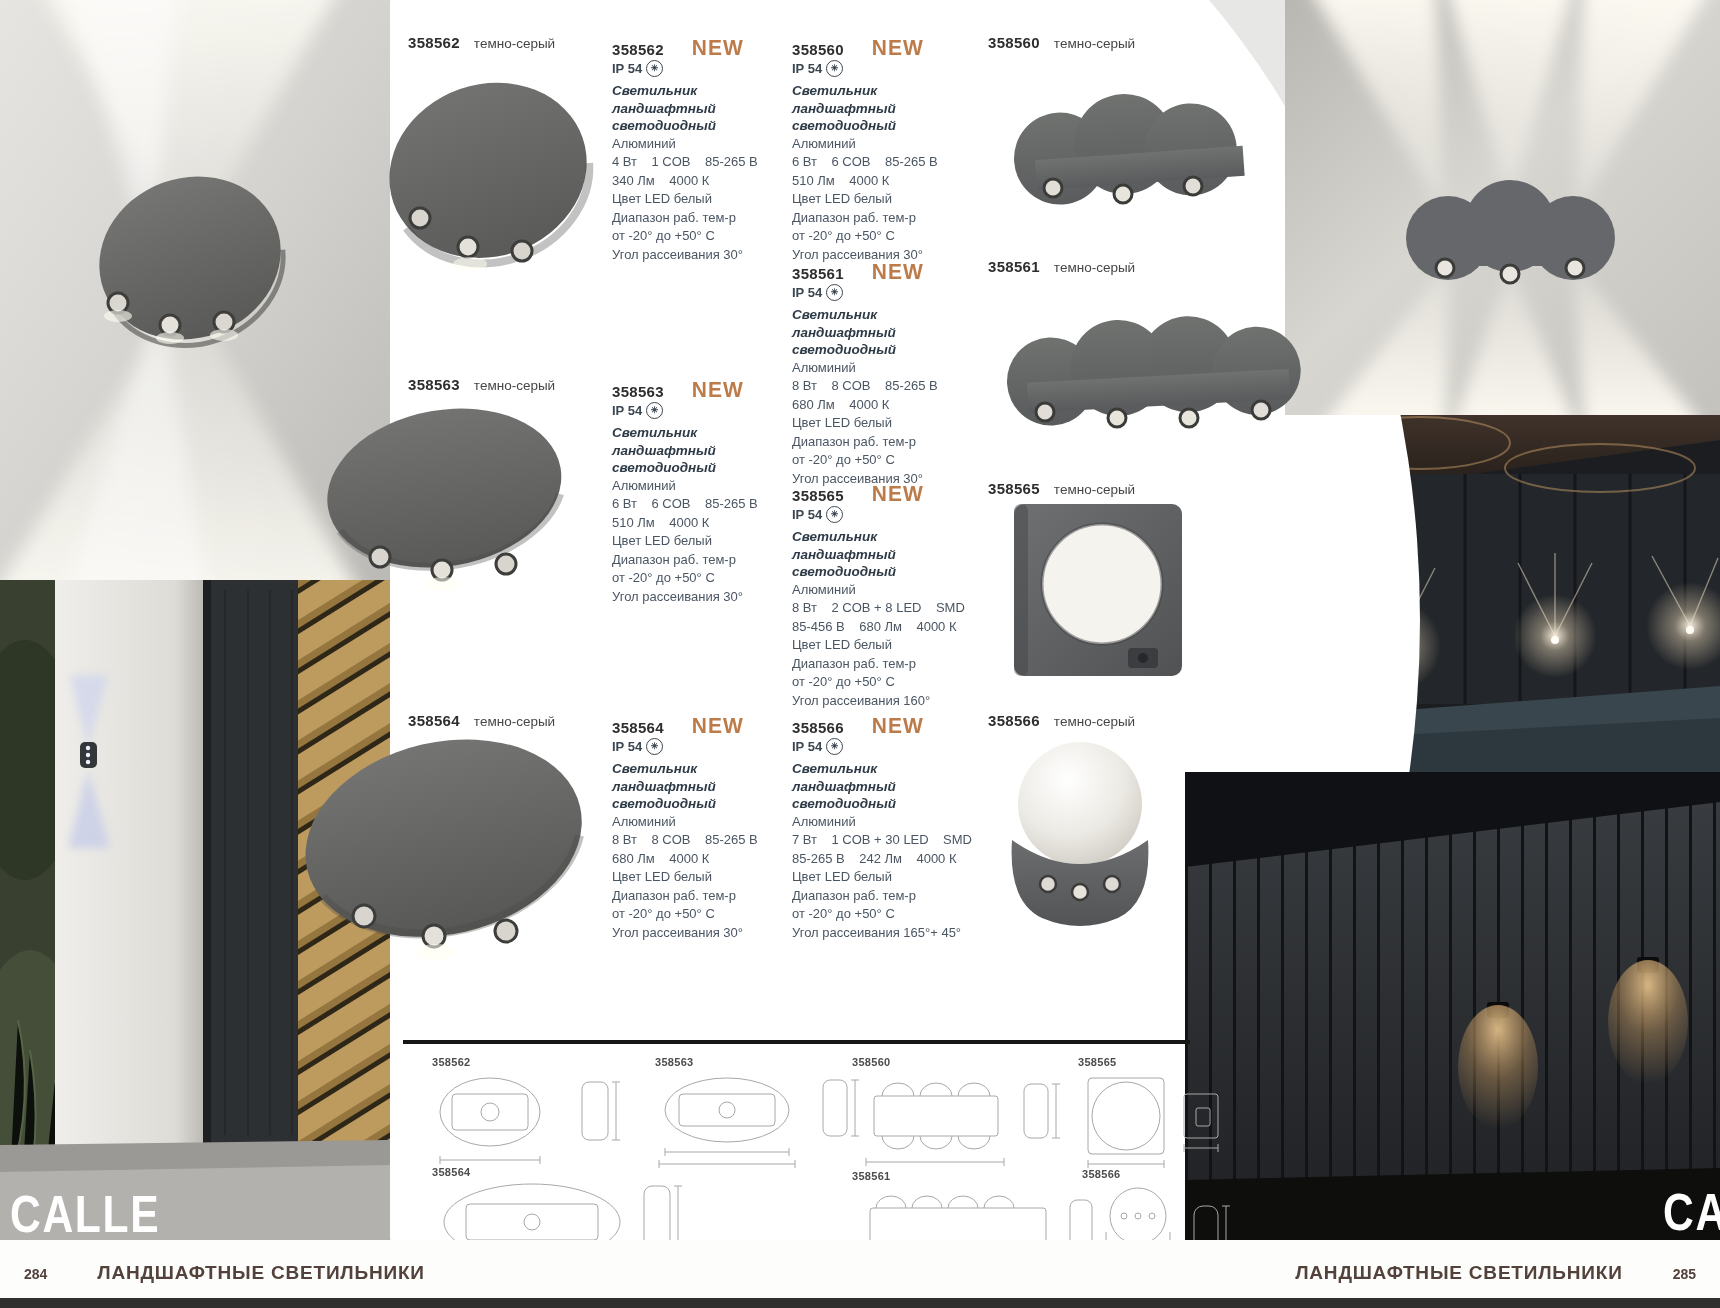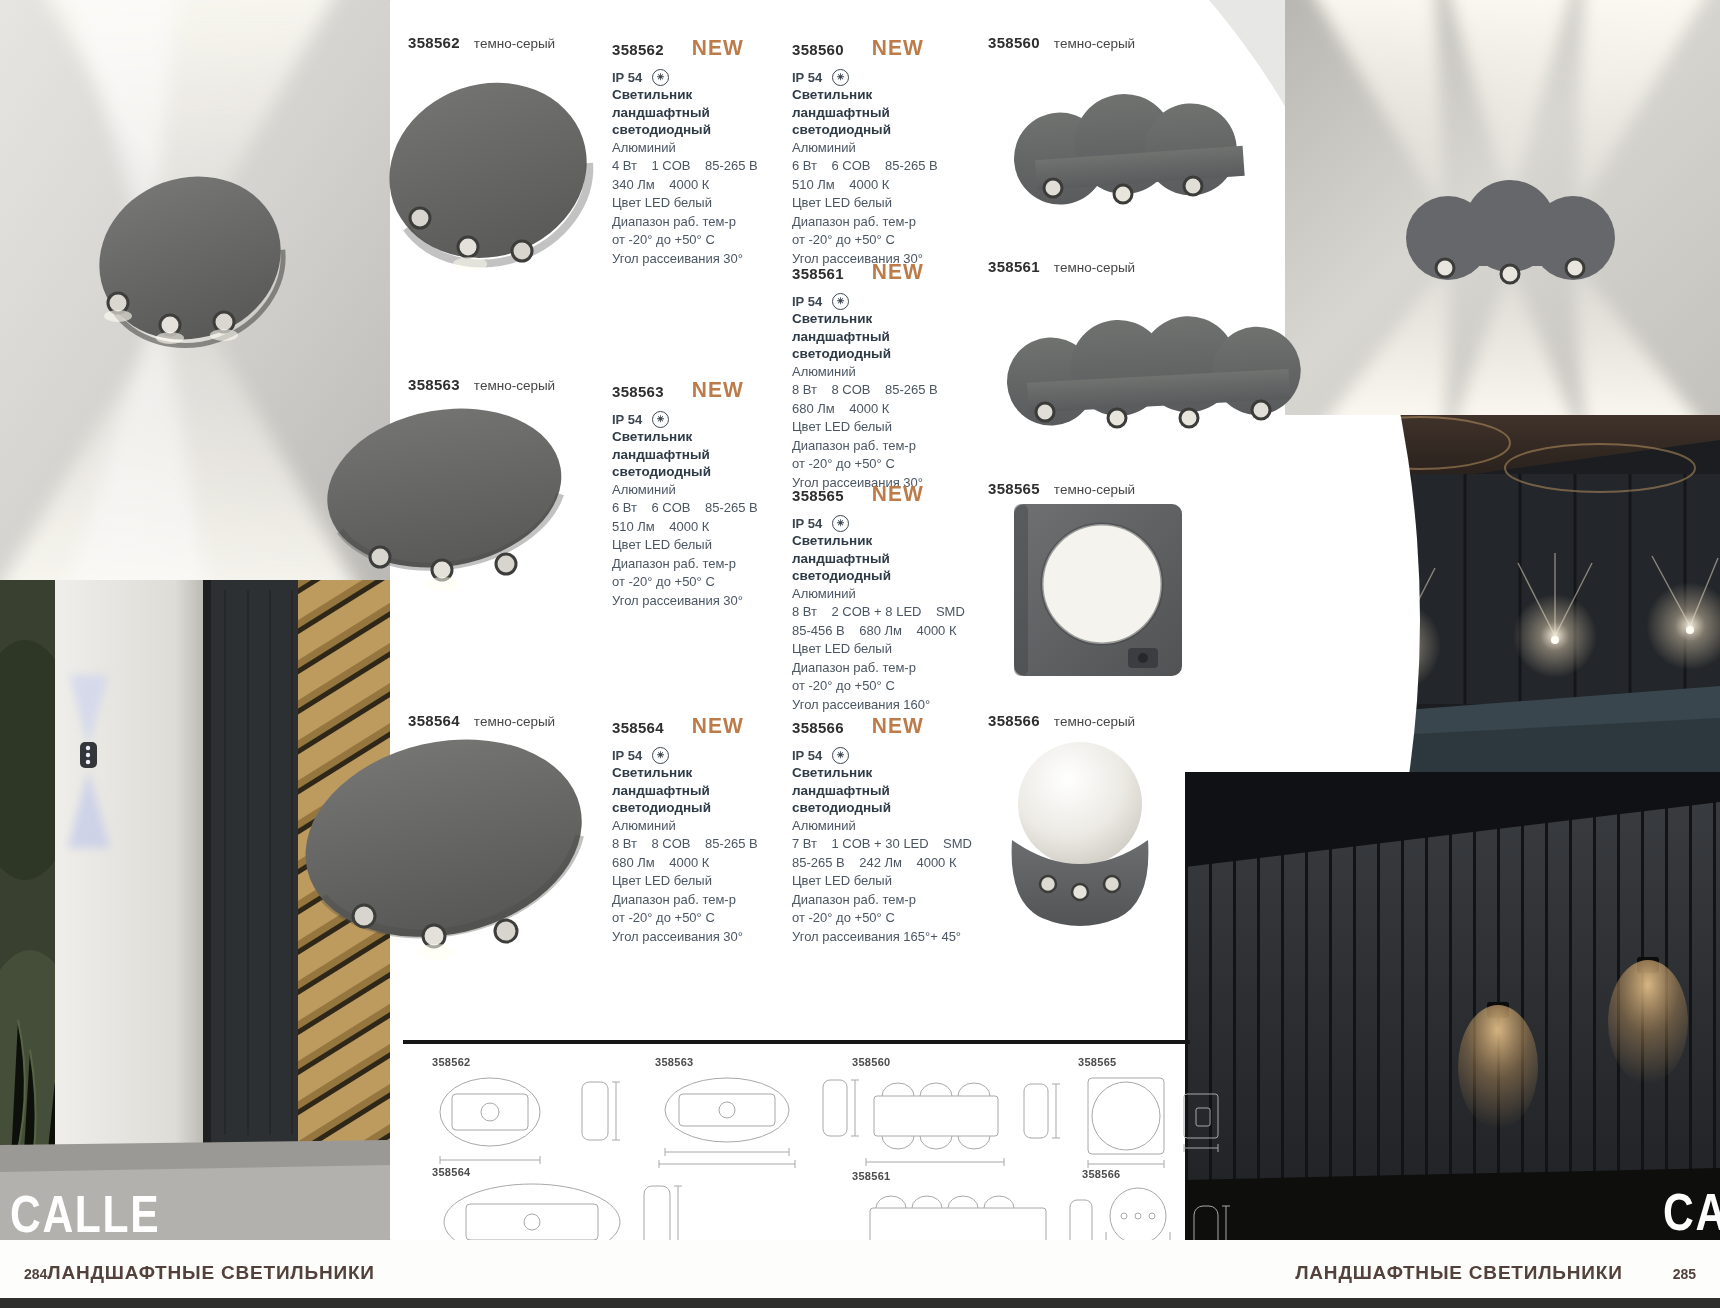--- a/index.html
+++ b/index.html
@@ -10,35 +10,35 @@
   .photo{position:absolute;overflow:hidden;}
   
   #oval{position:absolute;left:180px;top:-205px;width:1240px;height:1650px;
         background:radial-gradient(ellipse at 50% 45%,#ffffff 72%,#fdfdfc 100%);
         border-radius:50%;}
   
   .spec{position:absolute;width:186px;}
   .spec-head{display:flex;align-items:baseline;gap:28px;}
   .code{font-size:15px;font-weight:700;color:#2e2e2e;letter-spacing:.3px;}
   .new{font-size:21px;font-weight:800;color:#bd7b49;letter-spacing:1px;transform:scaleY(1.05);}
-  .ip-row{margin-top:9px;display:flex;align-items:center;gap:10px;font-size:13px;color:#3c4650;font-weight:600;text-align:center;}
+  .ip-row{display:flex;align-items:center;gap:4px;font-size:13px;color:#3c4650;font-weight:600;text-align:center;}
   .ip-ico{width:15px;height:15px;border:1.4px solid #3c4650;border-radius:50%;
           display:inline-flex;align-items:center;justify-content:center;
           font-size:9px;line-height:1;color:#3c4650;}
-  .ptitle{font-size:13.5px;line-height:17.5px;font-weight:700;color:#2e3b47;width:176px;}
+  .ptitle{margin-top:5px;font-size:13.5px;line-height:17.5px;font-weight:700;color:#2e3b47;width:176px;font-style:italic;}
   .pline{font-size:13px;line-height:18.5px;color:#4b5663;white-space:pre-wrap;}
   .pline:first-of-type{margin-top:2px;}
   
   .plabel{position:absolute;display:flex;gap:14px;align-items:baseline;}
   .plabel .clr{font-size:13.5px;color:#464646;}
   
   .dlabel{font-size:11px;font-weight:700;color:#4c4c4c;letter-spacing:.3px;}
   .draw svg{display:block;}
   .footer{position:absolute;top:1240px;left:0;width:1720px;height:68px;background:#fdfdfc;}
-  .f-left{position:absolute;left:24px;top:22px;display:flex;align-items:baseline;}
+  .f-left{position:absolute;left:24px;top:22px;display:flex;gap:50px;align-items:baseline;}
   .f-right{position:absolute;right:24px;top:22px;display:flex;gap:50px;align-items:baseline;}
   .pnum{font-size:14px;font-weight:800;color:#53413b;}
   .flabel{font-size:19px;font-weight:700;color:#53413b;letter-spacing:.8px;}
   #bottombar{position:absolute;left:0;top:1298px;width:1720px;height:10px;background:#2f2f2d;}
   .divider{position:absolute;left:403px;top:1040px;width:787px;height:4px;background:#161616;}
 </style>
 </head>
 <body>
 
 <div id="page">

